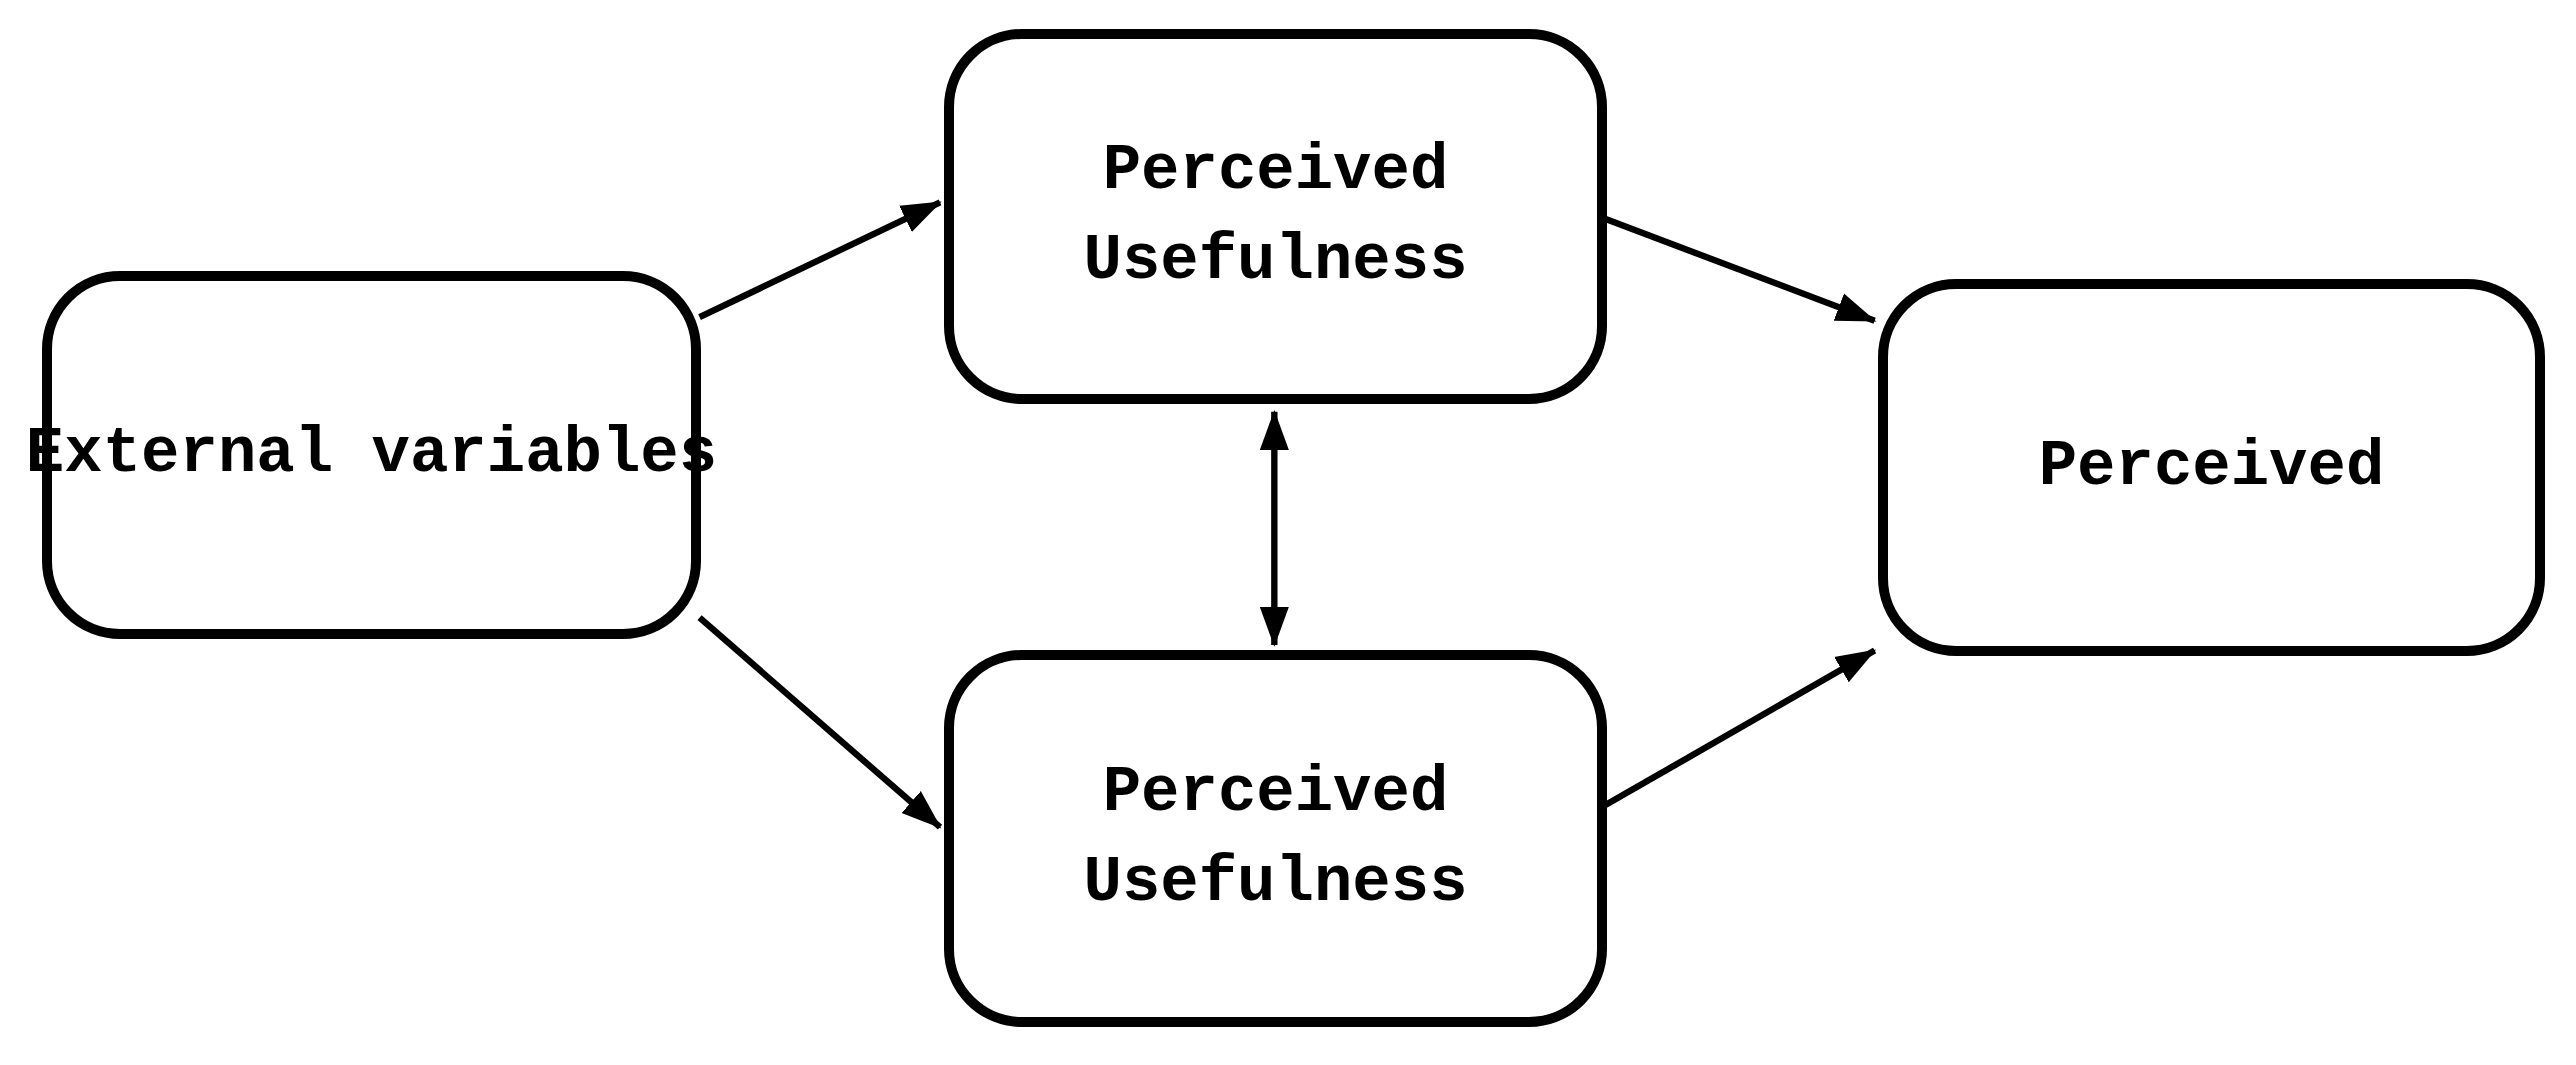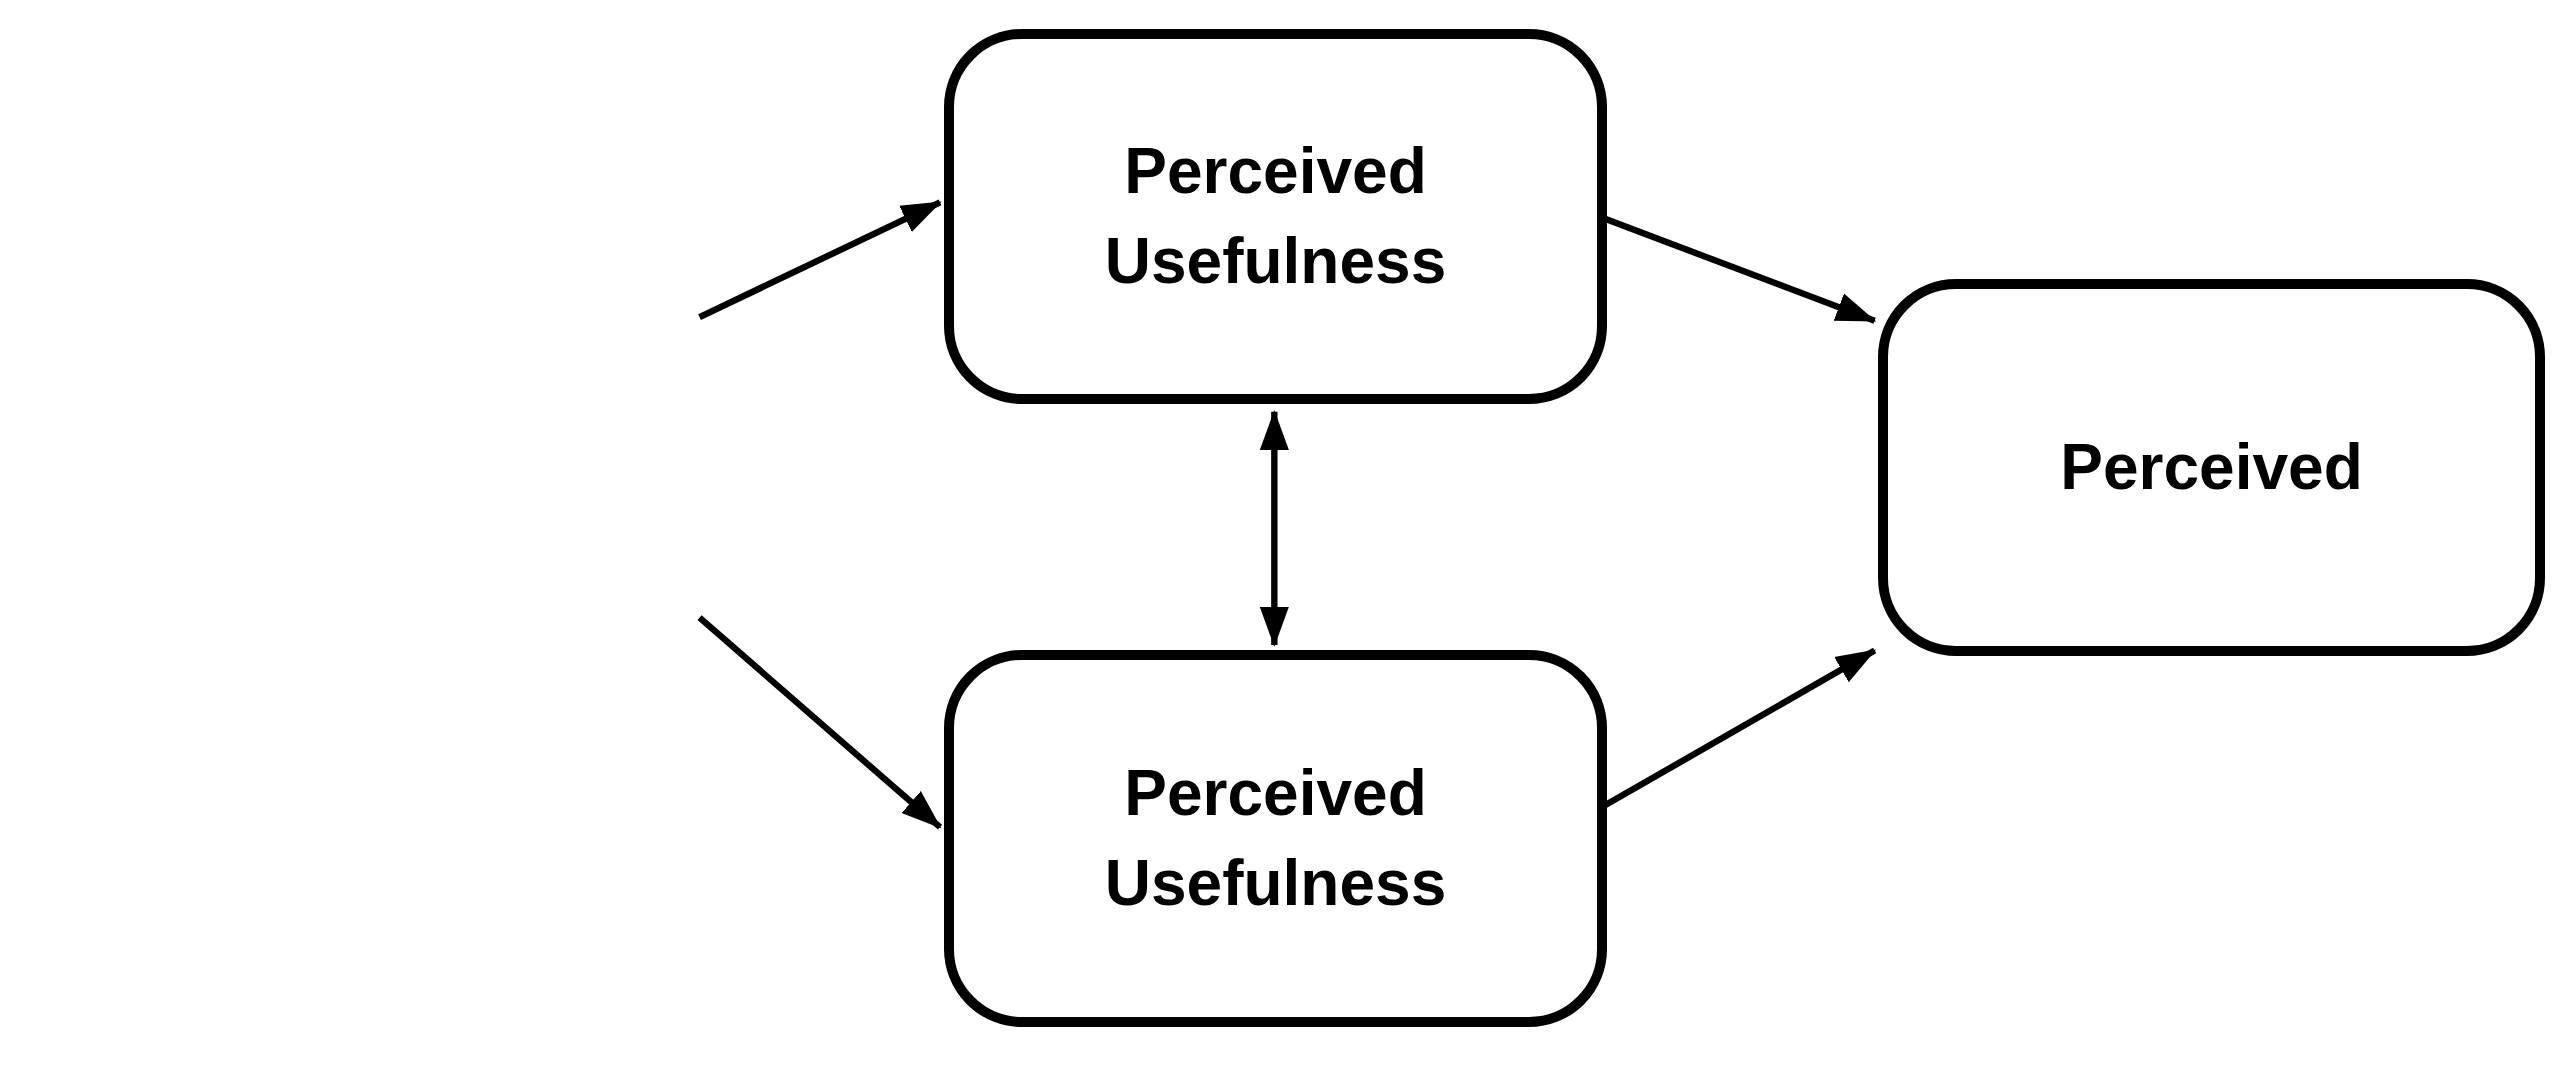--- a/index.html
+++ b/index.html
@@ -32,21 +32,21 @@
     flex-direction: column;
     align-items: center;
     justify-content: center;
     text-align: center;
     font-weight: bold;
     font-size: 64px;
     line-height: 1.4;
     color: #000000;
     white-space: nowrap;
   }
-  .node span { display: block; }
+  .node span { display: block; font-family: Liberation Mono, monospace; }
   #node-external      { left:   42px; top: 271px; width: 659px; height: 368px; }
   #node-usefulness    { left: 944px; top:  29px; width: 663px; height: 375px; }
   #node-assistance    { left: 944px; top: 650px; width: 663px; height: 377px; }
   #node-satisfaction  { left: 1878px; top: 279px; width: 667px; height: 377px; }
   .edge {
     stroke: #000000;
     stroke-width: 7;
     fill: none;
   }
 </style>
@@ -61,20 +61,23 @@
         <path d="M0,2 L44,18 L0,34 Z" fill="#000000"></path>
       </marker>
     </defs>
     <line class="edge" x1="768" y1="348" x2="1032" y2="222" marker-end="url(#arrowhead)"></line>
     <line class="edge" x1="768" y1="678" x2="1032" y2="908" marker-end="url(#arrowhead)"></line>
     <line class="edge" x1="1399" y1="452" x2="1399" y2="708" marker-start="url(#arrowhead)" marker-end="url(#arrowhead)"></line>
     <line class="edge" x1="1762" y1="240" x2="2058" y2="352" marker-end="url(#arrowhead)"></line>
     <line class="edge" x1="1762" y1="884" x2="2058" y2="714" marker-end="url(#arrowhead)"></line>
   </svg>
 
+  <div class="node" id="node-external">
+    <span>External variables</span>
+  </div>
 
   <div class="node" id="node-usefulness">
     <span>Perceived</span>
     <span>Usefulness</span>
   </div>
 
   <div class="node" id="node-assistance">
     <span>Perceived</span>
     <span>Usefulness</span>
   </div>

